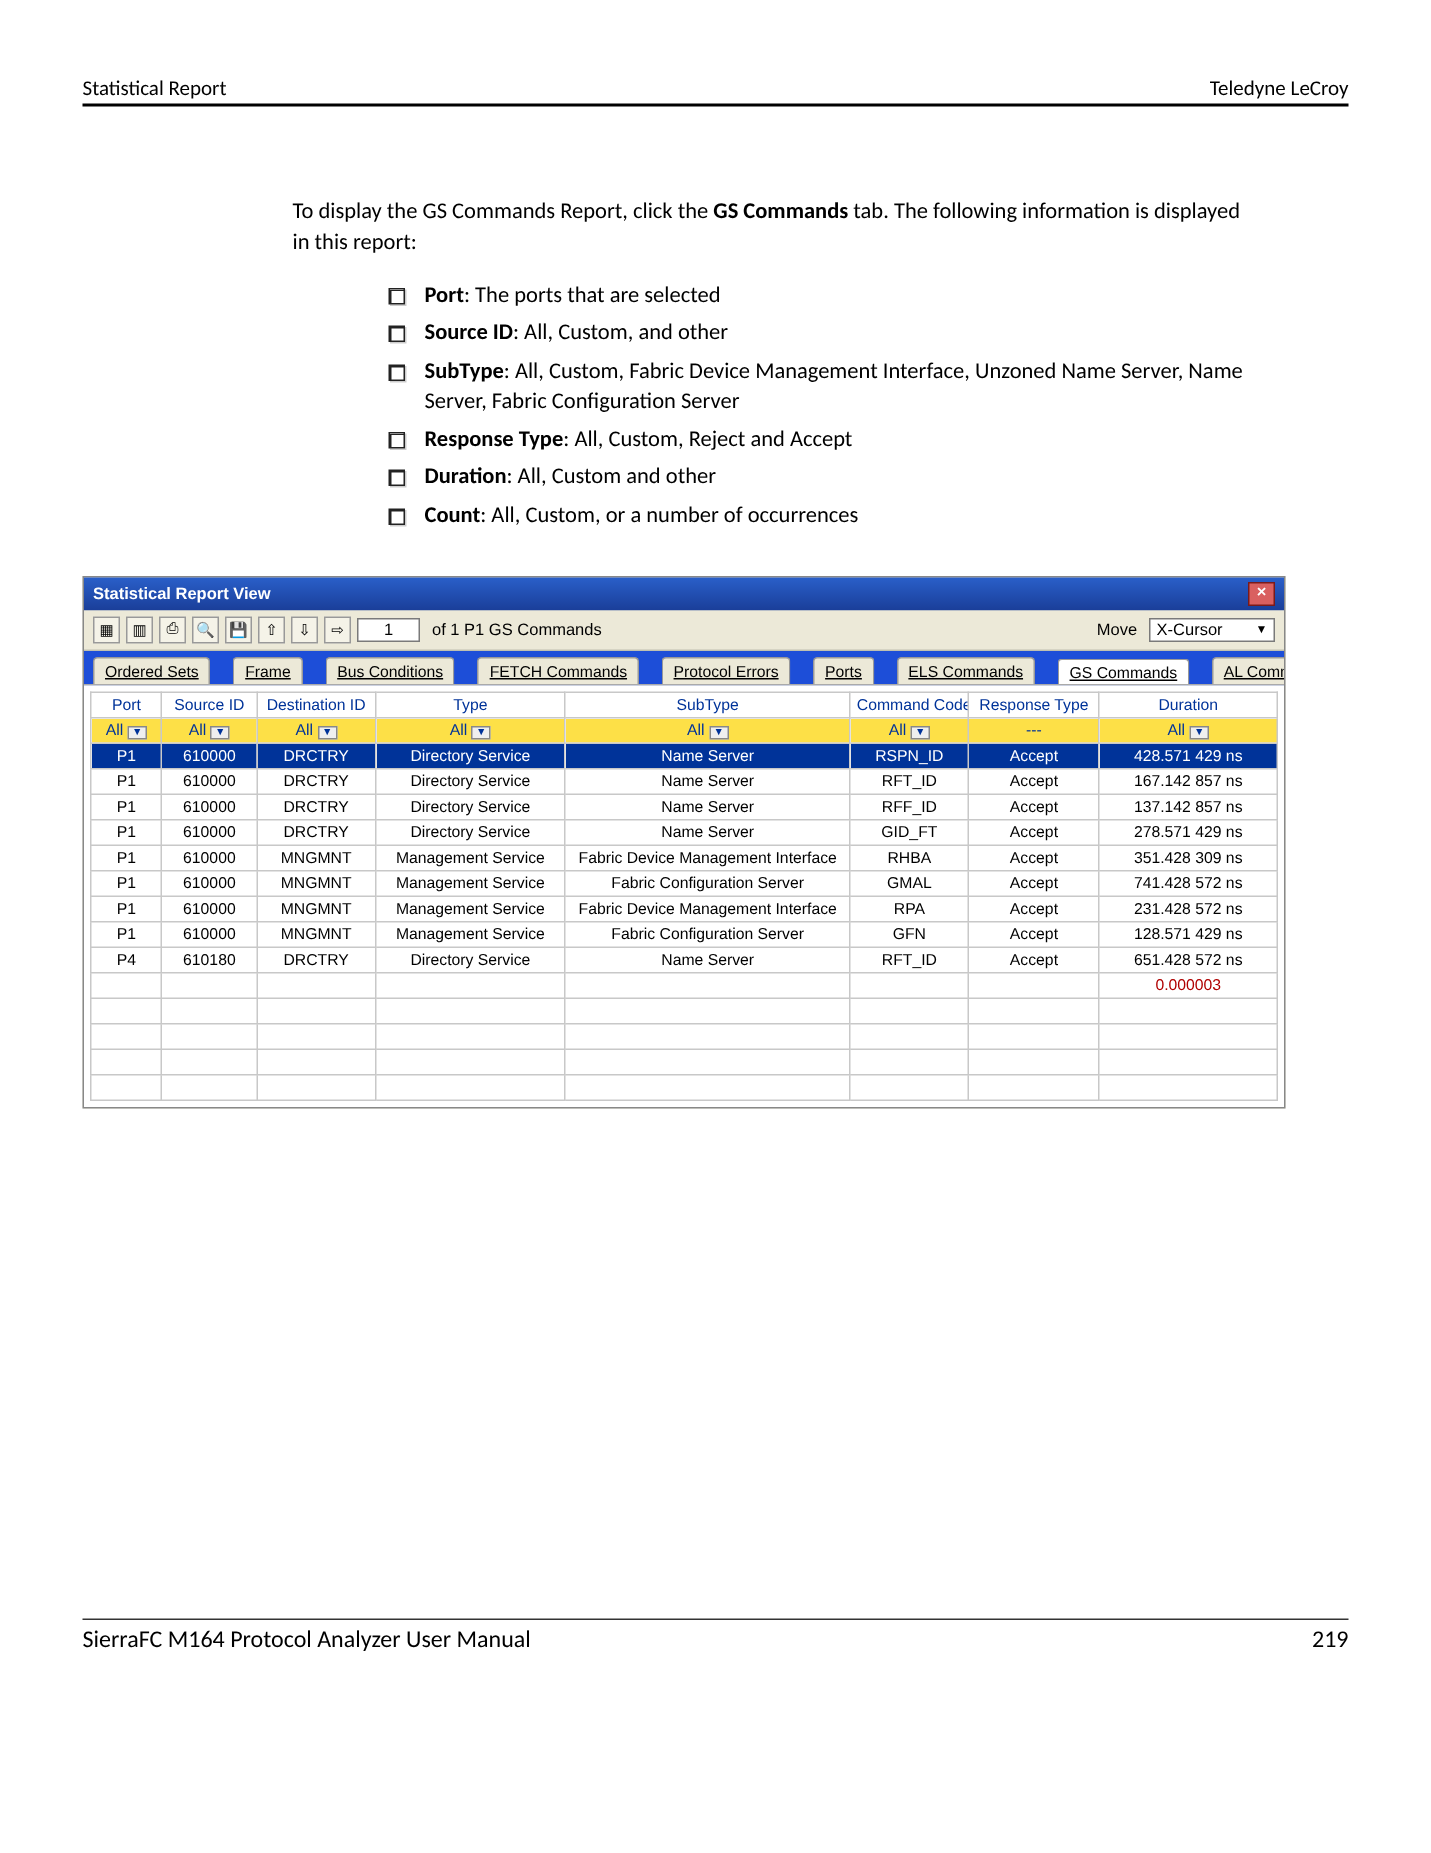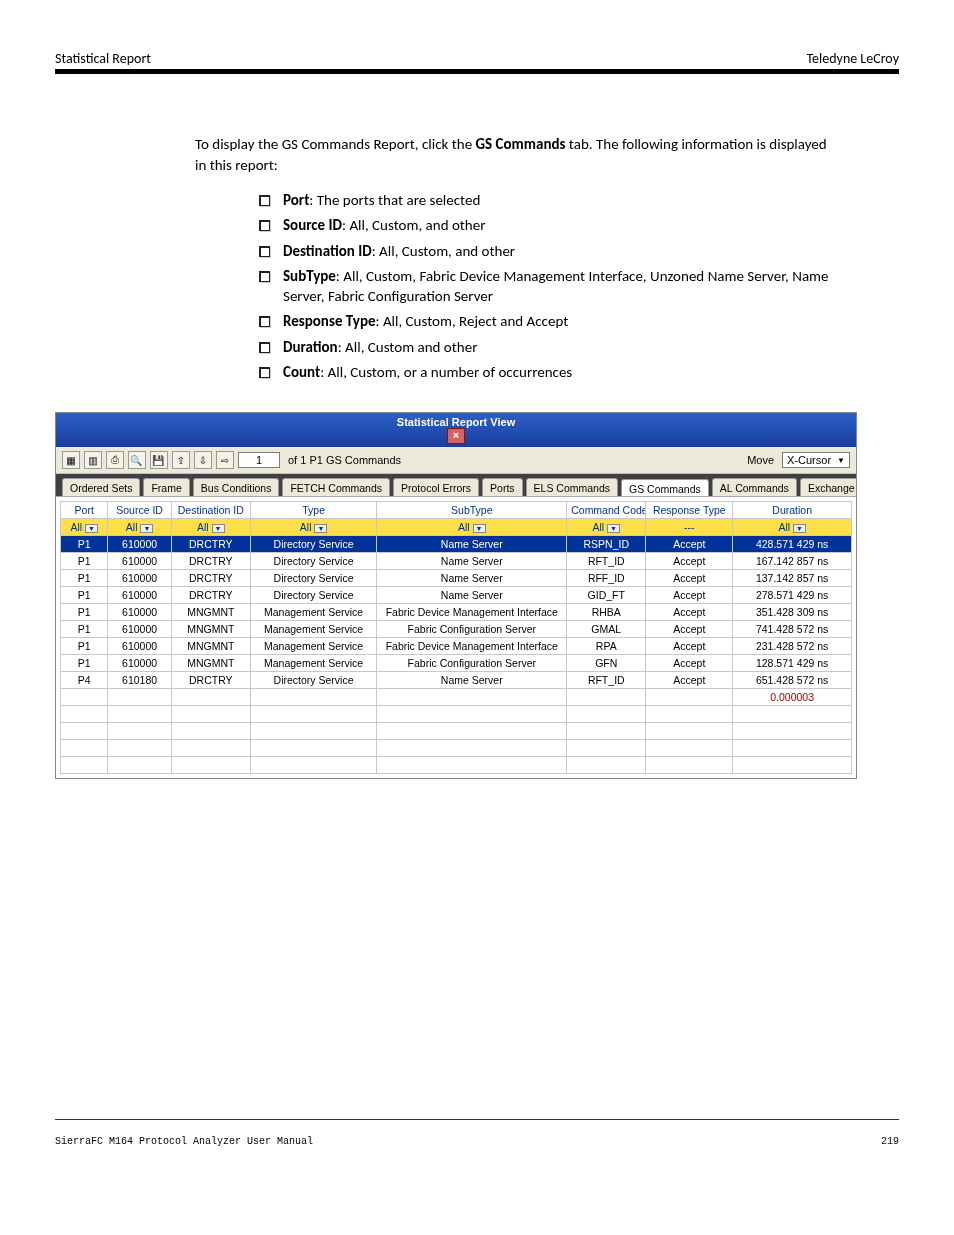--- a/index.html
+++ b/index.html
@@ -6,21 +6,21 @@
     font-family: Calibri, "Segoe UI", Arial, sans-serif;
     font-size: 15px;
     color: #000;
     margin: 0;
     padding: 50px 55px;
     background: #fff;
   }
   .page-header {
     display: flex;
     justify-content: space-between;
-    border-bottom: 5px solid #000000;
+    border-bottom: 2px solid #000000;
     padding-bottom: 2px;
     margin-bottom: 60px;
     font-size: 14px;
   }
   .body-text { margin: 0 0 14px 140px; max-width: 640px; line-height: 1.4; }
   .bold { font-weight: bold; }
   ul.checklist { list-style: none; margin: 0 0 30px 200px; padding: 0; max-width: 600px; }
   ul.checklist li { position: relative; padding-left: 28px; margin-bottom: 5px; line-height: 1.35; }
   ul.checklist li::before {
     content: ""; position: absolute; left: 4px; top: 5px;
@@ -38,82 +38,80 @@
     background: #ece9d8;
   }
   .titlebar {
     background: linear-gradient(#2a5fc9,#1a3e99);
     color: #fff;
     font-weight: bold;
     padding: 3px 6px;
     display: flex;
     justify-content: space-between;
     align-items: center;
-    flex-direction: column;
   }
   .titlebar .close {
     width: 16px; height: 14px; background:#d96060; border:1px solid #7a1a1a;
     color:#fff; font-weight:bold; text-align:center; line-height:12px; font-size:11px;
   }
   .toolbar {
     background:#ece9d8; padding:4px 6px; display:flex; align-items:center; gap:4px;
     border-bottom:1px solid #c0c0b0;
   }
   .tb-icon {
     width:16px; height:16px; border:1px solid #999; background:#f5f3e8;
     display:inline-flex; align-items:center; justify-content:center; font-size:10px;
   }
   .tb-field { background:#fff; border:1px solid #7a7a7a; padding:1px 6px; min-width:28px; text-align:center; }
   .tb-text { padding:0 4px; }
-  .tb-select { background:#fff; border:1px solid #7a7a7a; padding:1px 4px; display:inline-flex; align-items:center; gap:6px; }
+  .tb-select { background:#fff; border:1px solid #7a7a7a; padding:1px 4px; display:inline-flex; align-items:center; gap:22px; }
   .tb-select .caret { font-size:8px; }
   .tabs {
-    display:flex; background:#404040; border-bottom:1px solid #aaa; padding:4px 6px 0 6px; gap:4px;
-    font-size:10.5px; flex-wrap:nowrap; overflow:hidden;
+    display:flex; background:#1d4ed8; border-bottom:1px solid #aaa; padding:4px 6px 0 6px; gap:16px;
+    font-size:10.5px; flex-wrap:nowrap; overflow:hidden;text-decoration:underline;
   }
   .tab {
     padding:3px 7px 2px 7px; border:1px solid #999; border-bottom:none;
     background:#ece9d8; margin-right:-1px; white-space:nowrap;
     border-top-left-radius:3px; border-top-right-radius:3px;
   }
   .tab.active { background:#fff; position:relative; top:1px; }
   .grid-wrap { background:#fff; padding:4px; }
   table.grid { border-collapse:collapse; width:100%; table-layout:fixed; font-size:10.5px; }
   table.grid th, table.grid td {
     border:1px solid #c8c8c8; padding:2px 4px; text-align:center; white-space:nowrap; overflow:hidden;
   }
   table.grid th { color:#003399; background:#fff; font-weight:normal; }
   tr.filter-row td { background:#fde047; color:#003399; }
   .dd { display:inline-flex; align-items:center; gap:4px; border:1px solid #888; background:#efefef; padding:0 2px; font-size:10px; }
   .dd .caret { font-size:7px; }
   tr.hl td { background:#003399; color:#fff; }
   td.red { color:#b00000; }
   .page-footer {
     display:flex; justify-content:space-between;
-    border-top:1px solid #333; padding-top:16px; margin-top:340px; font-size:10px;font-family:Liberation Mono, monospace;
+    border-top:1px solid #333; padding-top:4px; margin-top:340px; font-size:16px;
   }
   .col-port{width:6%} .col-src{width:8%} .col-dst{width:10%} .col-type{width:16%}
   .col-sub{width:24%} .col-cmd{width:10%} .col-resp{width:11%} .col-dur{width:15%}
 </style>
 </head>
 <body>
 
 <div class="page-header">
   <span>Statistical Report</span>
   <span>Teledyne LeCroy</span>
 </div>
 
 <p class="body-text">
   <span>To display the GS Commands Report, click the </span><span class="bold">GS Commands</span><span> tab. The following information is displayed in this report:</span>
 </p>
 
 <ul class="checklist" id="bullets">
     <li><span class="bold">Port</span>: The ports that are selected</li>
     <li><span class="bold">Source ID</span>: All, Custom, and other</li>
-    <li><span class="bold">Destination ID</span>: All, Custom, and other</li>
     <li><span class="bold">SubType</span>: All, Custom, Fabric Device Management Interface, Unzoned Name Server, Name Server, Fabric Configuration Server</li>
     <li><span class="bold">Response Type</span>: All, Custom, Reject and Accept</li>
     <li><span class="bold">Duration</span>: All, Custom and other</li>
     <li><span class="bold">Count</span>: All, Custom, or a number of occurrences</li>
   </ul>
 
 <div class="shot">
   <div class="titlebar">
     <span>Statistical Report View</span>
     <span class="close">×</span>

